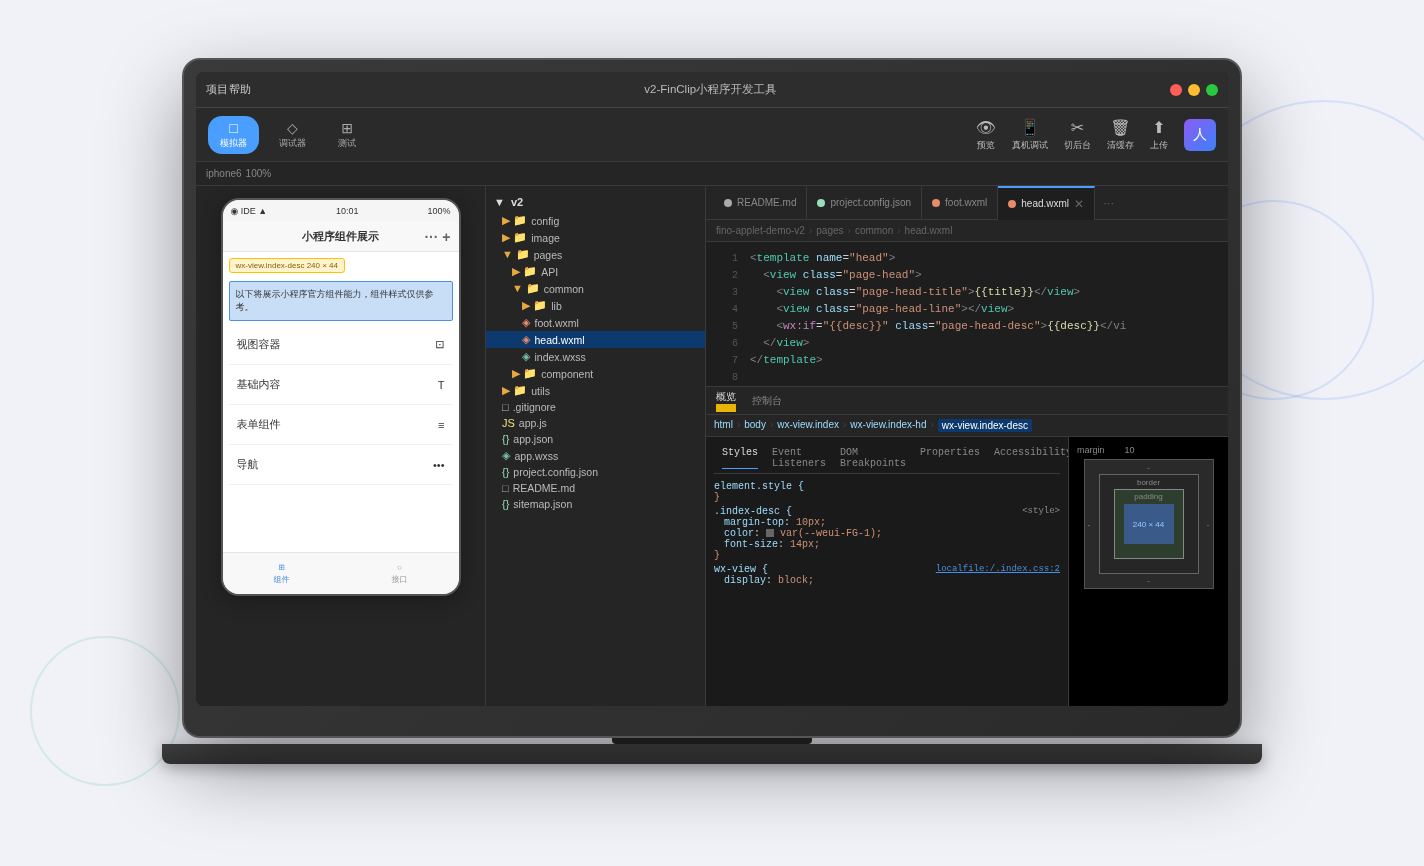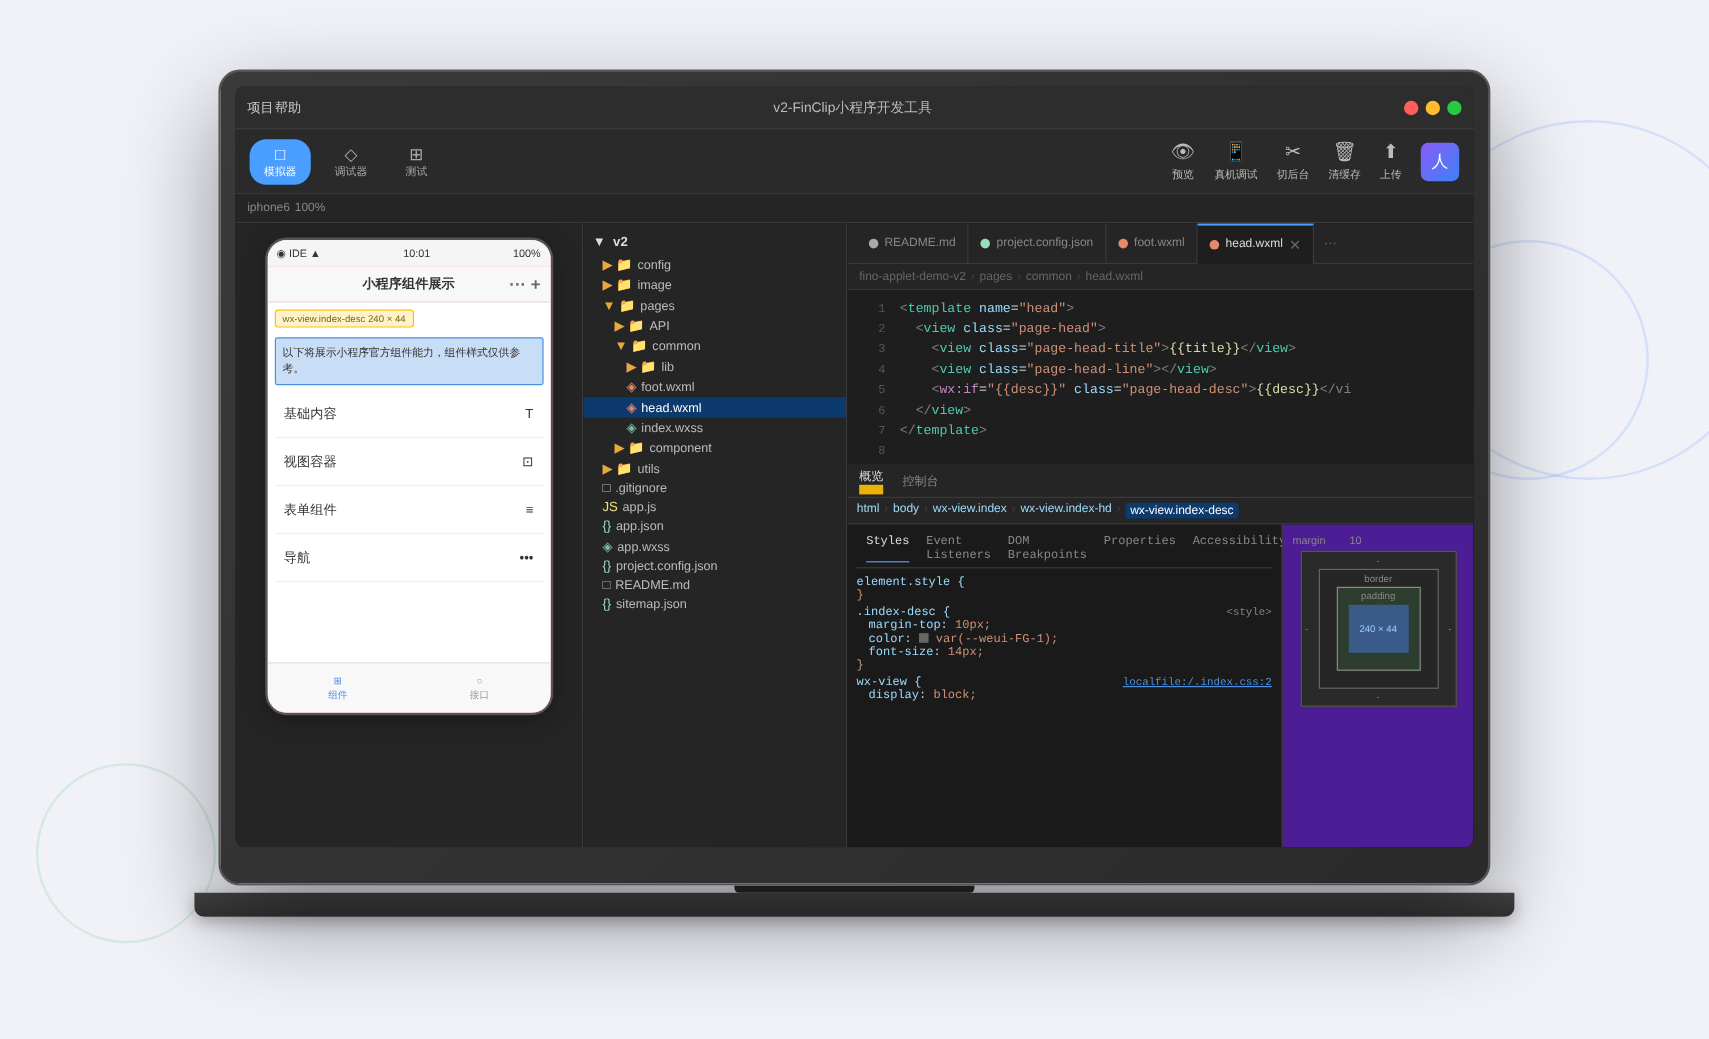--- a/index.html
+++ b/index.html
@@ -419,21 +419,21 @@
     }
     .inspector-left {
       flex: 1;
       overflow: auto;
       padding: 6px 8px;
       font-family: 'Courier New', monospace;
       font-size: 10px;
     }
     .inspector-right {
       width: 160px;
-      background: #4c1d95;
+      background: #000000;
       border-left: 1px solid #3a3a3a;
       padding: 8px;
       display: flex;
       flex-direction: column;
       align-items: center;
     }
     .breadcrumb-path {
       display: flex;
       gap: 4px;
       flex-wrap: wrap;
@@ -625,26 +625,26 @@
               <div class="phone-title-bar">
                 <span>小程序组件展示</span>
                 <span class="more-dots">···  +</span>
               </div>
               <div class="phone-content">
                 <div class="element-badge">wx-view.index-desc  240 × 44</div>
                 <div class="highlight-block">
                   <span>以下将展示小程序官方组件能力，组件样式仅供参考。</span>
                 </div>
                 <div class="phone-list-item">
+                  <span>视图容器</span>
+                  <span>⊡</span>
+                </div>
+                <div class="phone-list-item">
                   <span>基础内容</span>
                   <span>T</span>
-                </div>
-                <div class="phone-list-item">
-                  <span>视图容器</span>
-                  <span>⊡</span>
                 </div>
                 <div class="phone-list-item">
                   <span>表单组件</span>
                   <span>≡</span>
                 </div>
                 <div class="phone-list-item">
                   <span>导航</span>
                   <span>•••</span>
                 </div>
               </div>

